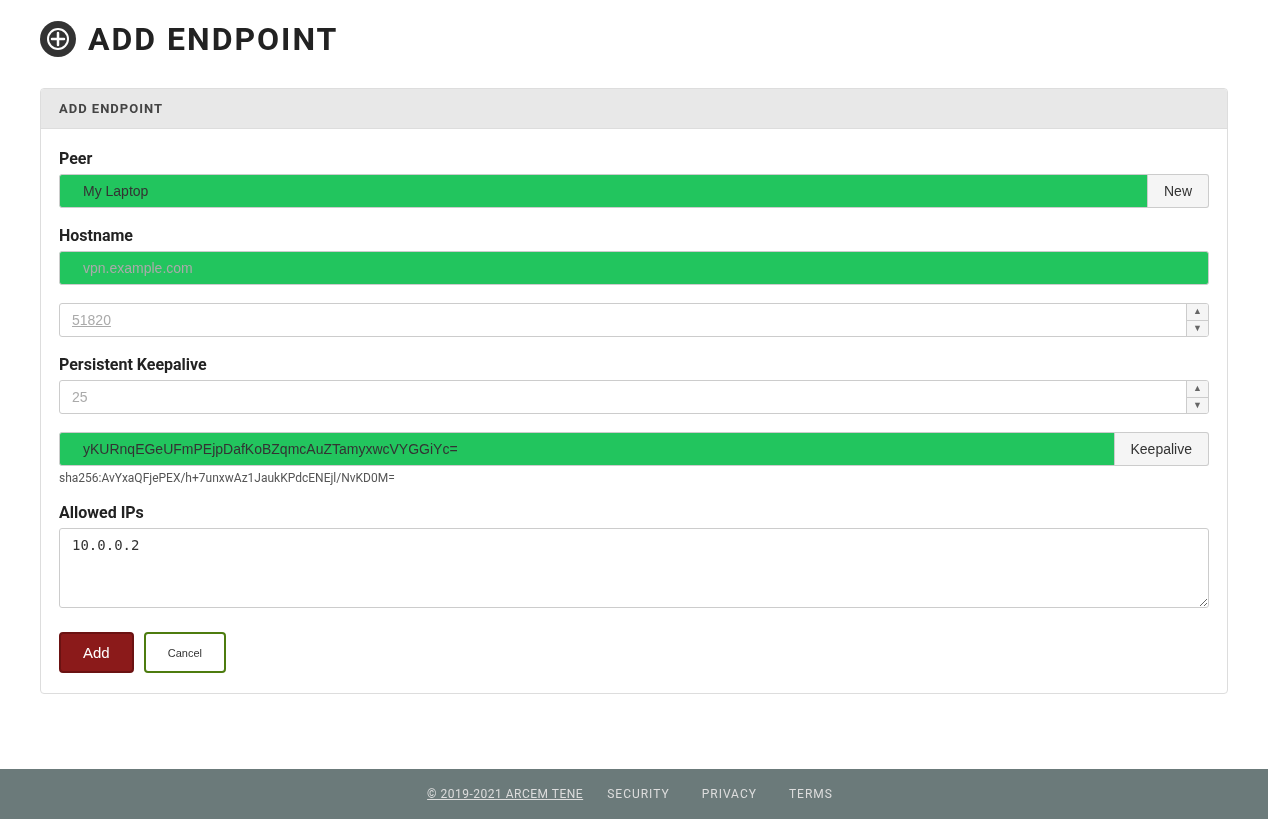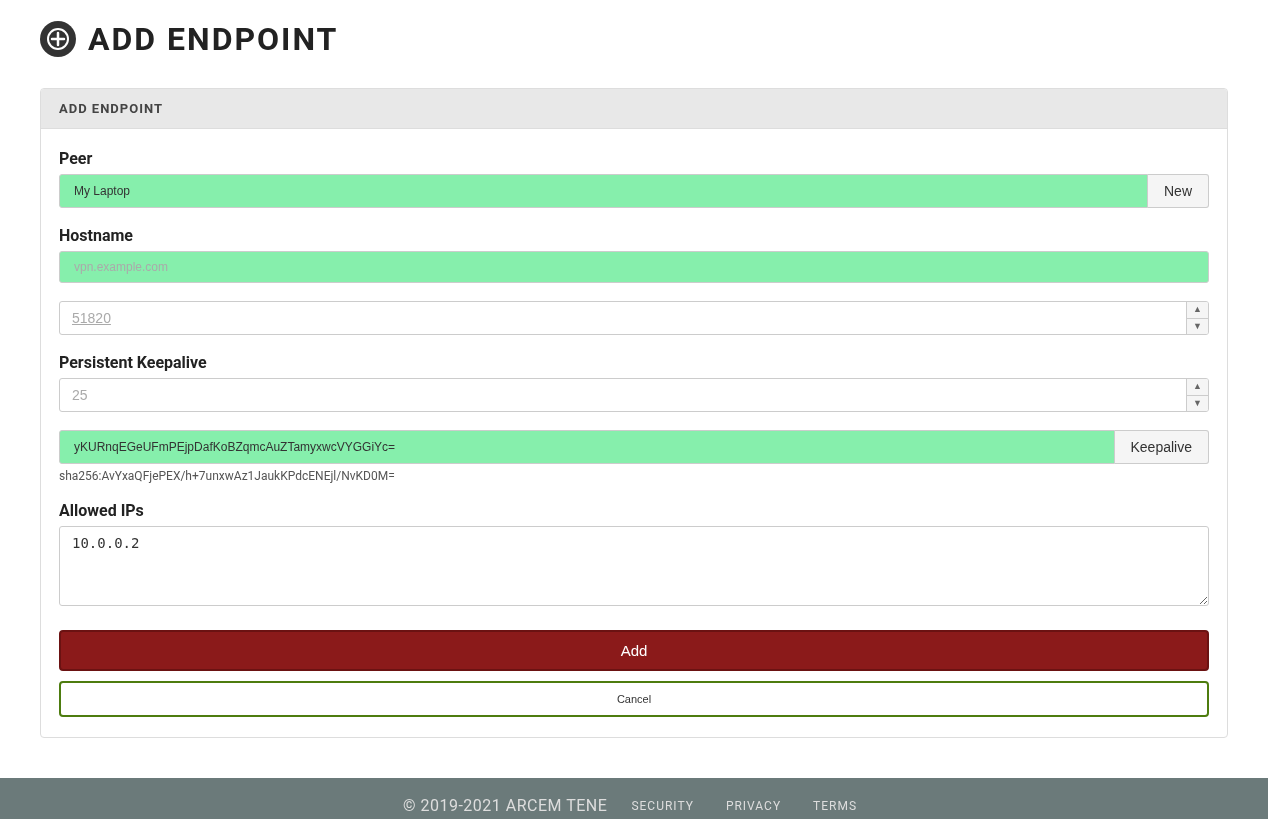--- a/index.html
+++ b/index.html
@@ -82,26 +82,26 @@
       color: #222;
     }
 
     .input-group {
       display: flex;
       gap: 0;
     }
 
     .form-control {
       width: 100%;
-      padding: 8px 14px;
+      padding: 8px 23px;
       border: 1px solid #ccc;
       border-radius: 3px;
-      font-size: 12px;
-      color: #333;
-      background: #86efac;
+      font-size: 14px;
+      color: #333;
+      background: #22c55e;
       outline: none;
     }
 
     .form-control::placeholder {
       color: #aaa;
     }
 
     .input-with-spinner {
       position: relative;
       width: 100%;
@@ -183,21 +183,20 @@
       background: #fff;
       outline: none;
       resize: vertical;
       min-height: 80px;
     }
 
     .form-actions {
       display: flex;
       gap: 10px;
       margin-top: 20px;
-      flex-direction: column;
     }
 
     .btn-add {
       padding: 10px 22px;
       background: #8b1a1a;
       color: #fff;
       border: 2px solid #6b1212;
       border-radius: 4px;
       font-size: 15px;
       cursor: pointer;
@@ -234,21 +233,22 @@
 
     .footer-inner {
       display: flex;
       align-items: center;
       justify-content: center;
       gap: 16px;
     }
 
     .footer-copyright {
       color: #ddd;
-      font-size: 16px;
+      font-size: 12px;
+      text-decoration: underline;
     }
   </style>
 </head>
 <body>
 
 <div class="page-wrapper">
   <div class="page-header">
     <div class="page-header-icon">
       <svg width="22" height="22" viewBox="0 0 22 22" fill="none" xmlns="http://www.w3.org/2000/svg">
         <circle cx="11" cy="11" r="10" stroke="white" stroke-width="2"></circle>

